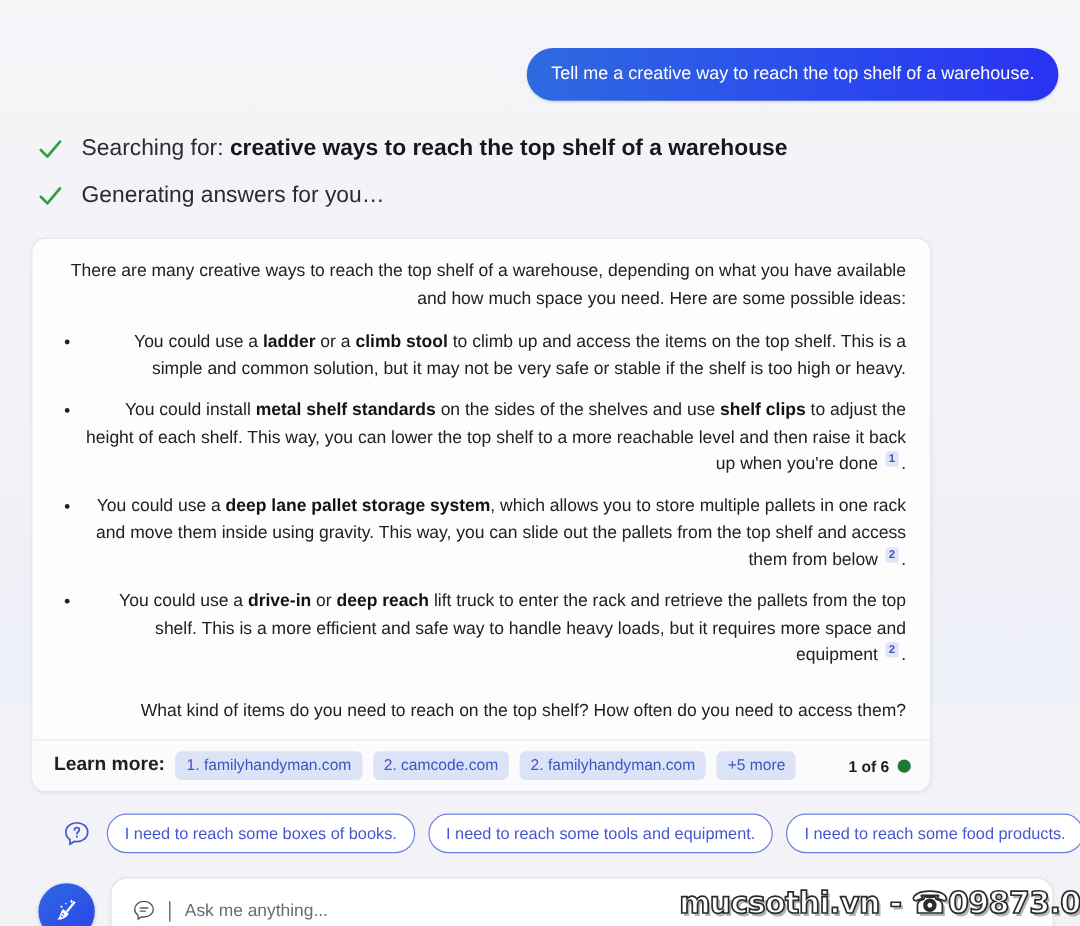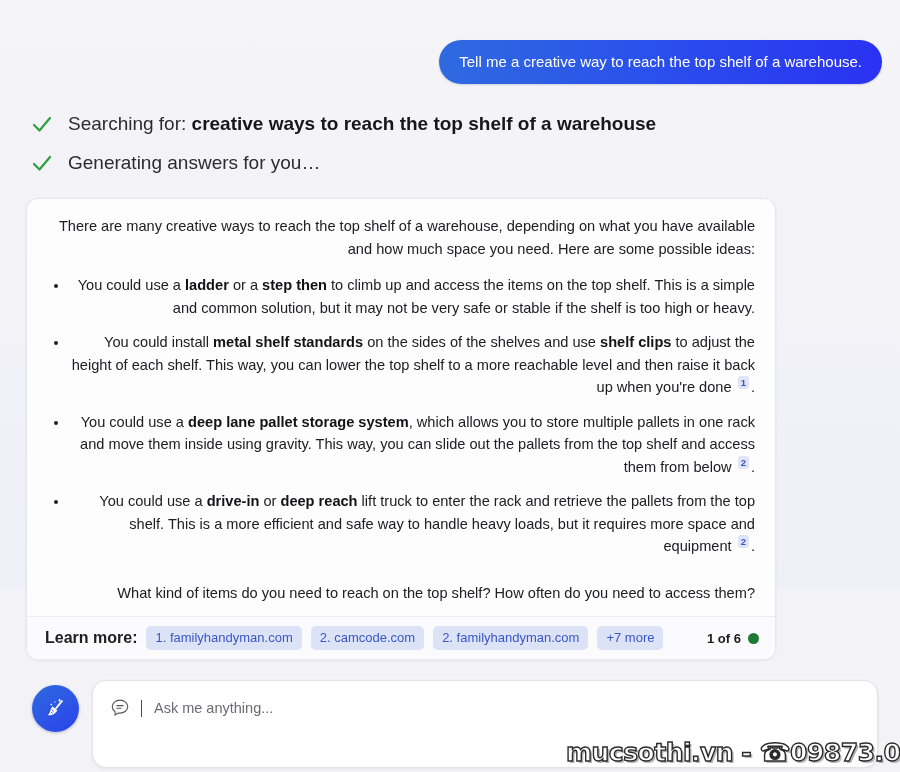--- a/index.html
+++ b/index.html
@@ -228,21 +228,21 @@
 
   </div>
 
   <div class="answer-card">
     <div class="answer-body">
 
       <p>There are many creative ways to reach the top shelf of a warehouse, depending on what you have available and how much space you need. Here are some possible ideas:</p>
 
       <ul>
         <li>
-          <span><span>You could use a </span><b>ladder</b><span> or a </span><b>step then</b><span> to climb up and access the items on the top shelf. This is a simple and common solution, but it may not be very safe or stable if the shelf is too high or heavy.</span></span>
+          <span><span>You could use a </span><b>ladder</b><span> or a </span><b>climb stool</b><span> to climb up and access the items on the top shelf. This is a simple and common solution, but it may not be very safe or stable if the shelf is too high or heavy.</span></span>
         </li>
         <li>
           <span><span>You could install </span><b>metal shelf standards</b><span> on the sides of the shelves and use </span><b>shelf clips</b><span> to adjust the height of each shelf. This way, you can lower the top shelf to a more reachable level and then raise it back up when you're done </span><span class="cite">1</span><span>.</span></span>
         </li>
         <li>
           <span><span>You could use a </span><b>deep lane pallet storage system</b><span>, which allows you to store multiple pallets in one rack and move them inside using gravity. This way, you can slide out the pallets from the top shelf and access them from below </span><span class="cite">2</span><span>.</span></span>
         </li>
         <li>
           <span><span>You could use a </span><b>drive-in</b><span> or </span><b>deep reach</b><span> lift truck to enter the rack and retrieve the pallets from the top shelf. This is a more efficient and safe way to handle heavy loads, but it requires more space and equipment </span><span class="cite">2</span><span>.</span></span>
         </li>
@@ -250,31 +250,45 @@
 
       <p class="closing">What kind of items do you need to reach on the top shelf? How often do you need to access them?</p>
     </div>
 
     <div class="learn-more">
       <span class="learn-label">Learn more:</span>
 
       <span class="src-chip">1. familyhandyman.com</span>
       <span class="src-chip">2. camcode.com</span>
       <span class="src-chip">2. familyhandyman.com</span>
-      <span class="src-chip">+7 more</span>
+      <span class="src-chip">+5 more</span>
 
       <span class="learn-spacer"></span>
 
       <span class="pager">
         <span>1 of 6</span>
         <span class="pager-dot"></span>
       </span>
     </div>
   </div>
 
+  <div class="suggest-row">
+    <span class="q-icon">
+      <svg viewBox="0 0 24 24" width="24" height="24">
+        <path d="M12 2.6c-5.1 0-9.1 3.5-9.1 7.9 0 2.5 1.3 4.7 3.4 6.1v3.9l3.6-2.3c.7.1 1.4.2 2.1.2
+                 5.1 0 9.1-3.5 9.1-7.9S17.1 2.6 12 2.6z" fill="none" stroke="#4358d0" stroke-width="1.4"></path>
+        <path d="M10.1 8.6c0-1.1.9-1.9 2-1.9s2 .8 2 1.9c0 1.5-2 1.5-2 3.1" fill="none" stroke="#4358d0" stroke-width="1.4" stroke-linecap="round"></path>
+        <circle cx="12.1" cy="14.2" r=".85" fill="#4358d0"></circle>
+      </svg>
+    </span>
+
+    <span class="suggest-chip">I need to reach some boxes of books.</span>
+    <span class="suggest-chip">I need to reach some tools and equipment.</span>
+    <span class="suggest-chip">I need to reach some food products.</span>
+  </div>
 
   <div class="composer-row">
 
     <span class="sweep-btn">
       <svg viewBox="0 0 28 28" width="27" height="27" aria-hidden="true">
         <g fill="#ffffff">
           <path d="M20.4 5.1l1.5 1.2-7.0 8.6-1.5-1.2z"></path>
           <path d="M13.0 13.6l3.0 2.4-1.3 1.6c-1.5 1.9-3.6 2.9-5.6 3.3-1.2.2-2.3.2-3.2.1.7-.6 1.4-1.4 1.9-2.5.8-1.8 1.3-4.0 2.0-5.0l1.2-1.5z"></path>
           <path d="M10.2 15.5c.6.5 1.2 1.0 1.8 1.4M9.2 17.6c.6.5 1.2 1.0 1.8 1.4" stroke="#2a42ea" stroke-width=".9" fill="none"></path>
           <path d="M18.3 3.3l.55 1.5 1.5.55-1.5.55-.55 1.5-.55-1.5-1.5-.55 1.5-.55z"></path>

